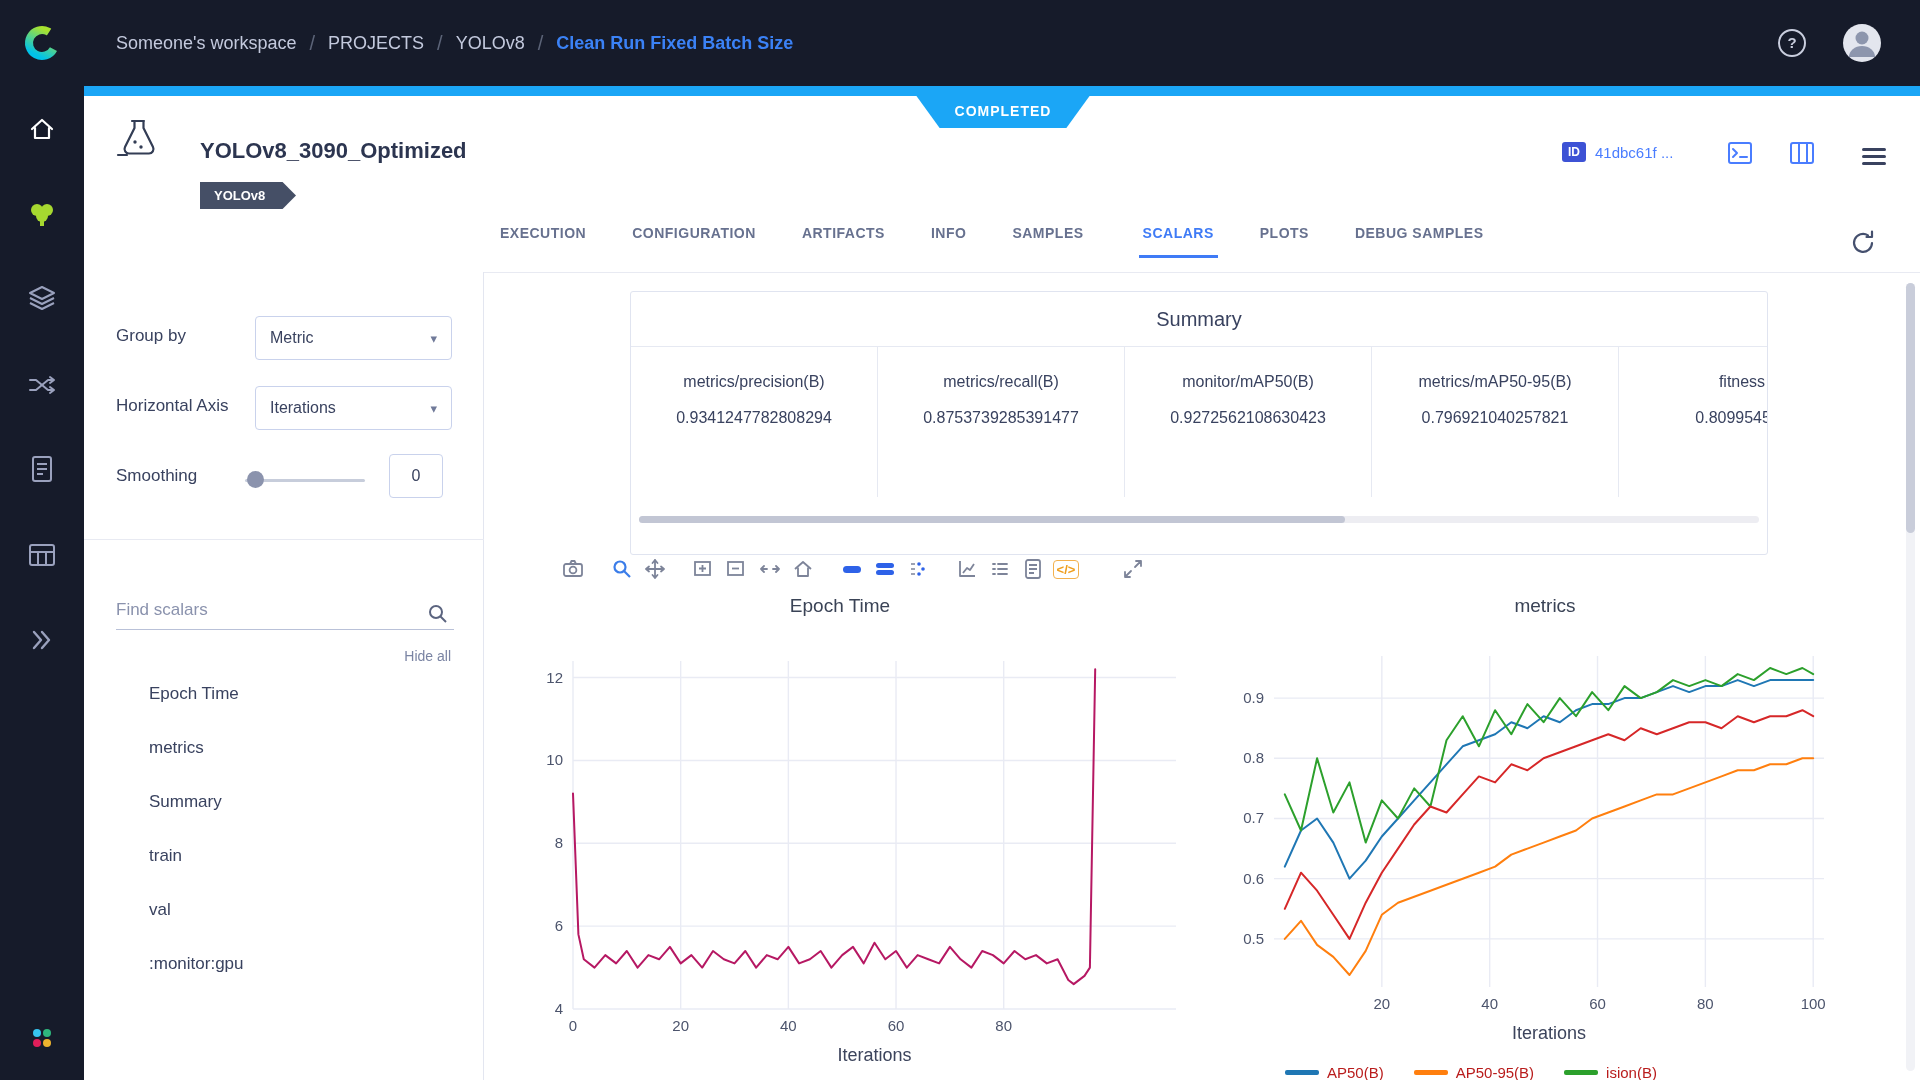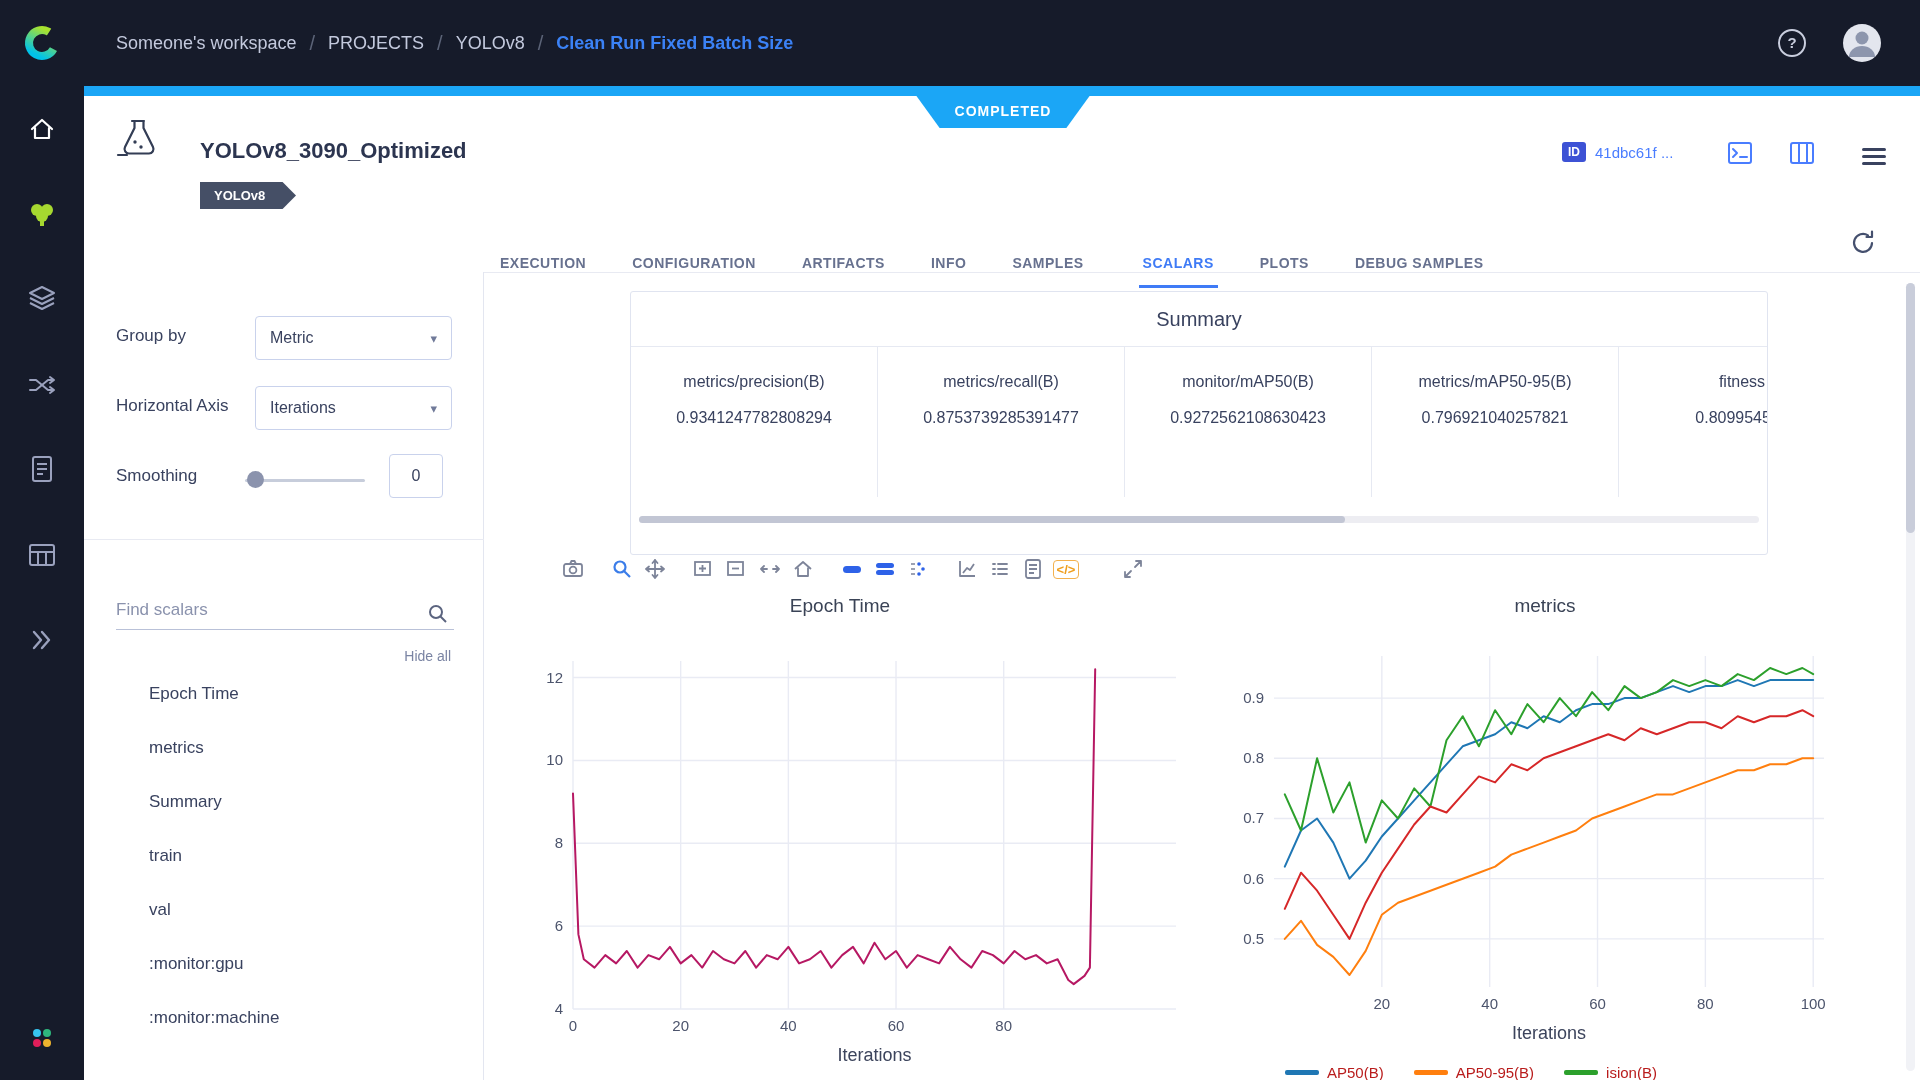--- a/index.html
+++ b/index.html
@@ -33,21 +33,21 @@
   .exp-tag{position:absolute;left:116px;top:86px;height:27px;width:96px;background:#454f66;color:#fff;
            font-size:13px;font-weight:bold;display:flex;align-items:center;padding-left:14px;box-sizing:border-box;
            clip-path:polygon(0 0,86% 0,100% 50%,86% 100%,0 100%);cursor:pointer;}
   .id-chip{position:absolute;left:1478px;top:46px;display:flex;align-items:center;gap:9px;cursor:pointer;}
   .id-box{background:#3d52d5;color:#fff;font-size:12px;font-weight:bold;border-radius:3px;padding:3px 6px;}
   .id-val{font-size:15px;color:#4a7dff;}
   .hdr-icon{position:absolute;top:44px;cursor:pointer;}
   .hamburger{position:absolute;left:1778px;top:48px;width:24px;cursor:pointer;}
   .hamburger div{height:3px;background:#39425f;margin:4px 0;border-radius:2px;}
 
-  .tabs{position:absolute;left:416px;top:142px;height:50px;display:flex;align-items:stretch;gap:46px;}
+  .tabs{position:absolute;left:416px;top:112px;height:50px;display:flex;align-items:stretch;gap:46px;}
   .tab{position:relative;font-size:14px;font-weight:bold;letter-spacing:.5px;color:#67718f;display:flex;align-items:center;cursor:pointer;}
   .tab.active{color:#3f7bf6;margin-left:13px;}
   .tab.active::after{content:'';position:absolute;left:-4px;right:-4px;bottom:0;height:3px;background:#3f7bf6;}
   .refresh-btn{position:absolute;left:1764px;top:132px;cursor:pointer;}
 
   
   .left-panel{position:absolute;left:84px;top:272px;width:400px;height:808px;background:#fff;border-right:1px solid #e3e6f0;z-index:2;box-sizing:border-box;}
   .panel-label{position:absolute;font-size:17px;color:#39425f;}
   .select{position:absolute;left:171px;width:197px;height:44px;border:1px solid #c9d2ec;border-radius:4px;
           display:flex;align-items:center;justify-content:space-between;padding:0 14px;box-sizing:border-box;
@@ -279,21 +279,20 @@
     </div>
     <div class="hide-all">Hide all</div>
 
     <div class="scalar-list">
         <div class="scalar-item">Epoch Time</div>
         <div class="scalar-item">metrics</div>
         <div class="scalar-item">Summary</div>
         <div class="scalar-item">train</div>
         <div class="scalar-item">val</div>
         <div class="scalar-item">:monitor:gpu</div>
-        <div class="scalar-item">:monitor:machine</div>
       </div>
   </div>
 
   <div class="main">
 
     <div class="summary-card">
       <div class="summary-title">Summary</div>
       <div class="summary-cols">
           <div class="sum-col">
             <div class="sum-header">metrics/precision(B)</div>

